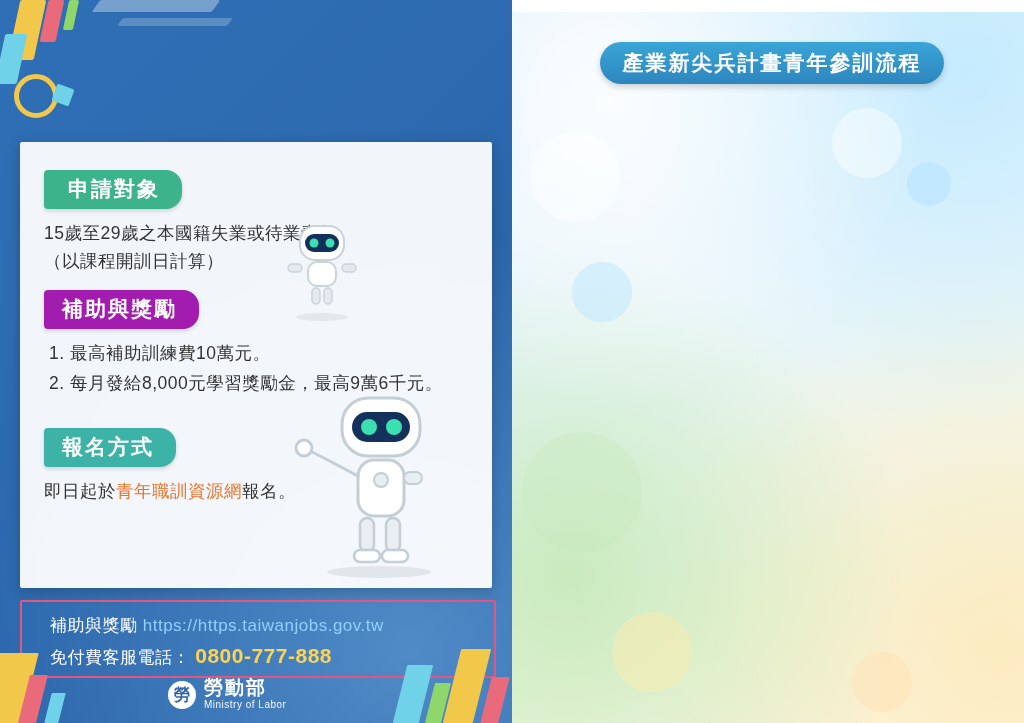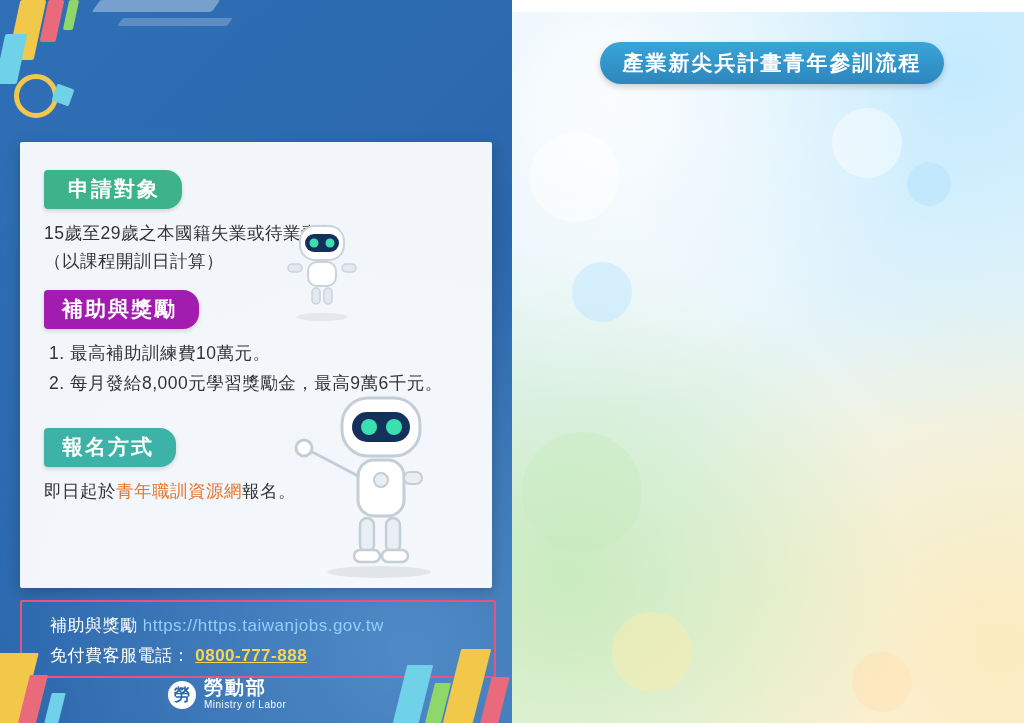--- a/index.html
+++ b/index.html
@@ -82,21 +82,21 @@
   .robot-big{position:absolute;right:18px;bottom:8px;width:190px;height:200px;}
   .robot-small{position:absolute;left:252px;top:72px;width:100px;height:108px;}
 
   .footer-box{
     position:absolute;left:20px;top:600px;width:472px;height:74px;
     border:2px solid #e4567f;border-radius:2px;
   }
   .footer-box .l1{position:absolute;left:28px;top:12px;font-size:17px;color:#fff;letter-spacing:.5px;}
   .footer-box .l2{position:absolute;left:28px;top:42px;font-size:17px;color:#fff;letter-spacing:.5px;}
   .url{color:#8fd0ff;}
-  .tel{color:#ffd34d;font-size:17px;font-weight:bold;text-decoration:underline;}
+  .tel{color:#ffd34d;font-size:21px;font-weight:bold;}
 
   .mol{position:absolute;left:168px;top:680px;display:flex;align-items:center;gap:8px;color:#fff;}
   .mol .seal{width:28px;height:28px;border-radius:50%;background:#fff;color:#2a63a7;
     display:flex;align-items:center;justify-content:center;font-size:16px;font-weight:bold;}
   .mol .t1{font-size:19px;font-weight:bold;letter-spacing:2px;line-height:1;font-family:Liberation Mono, monospace;}
   .mol .t2{font-size:10px;letter-spacing:.5px;opacity:.95;}
 
   
   .right{
     position:absolute;left:512px;top:12px;width:552px;height:723px;

